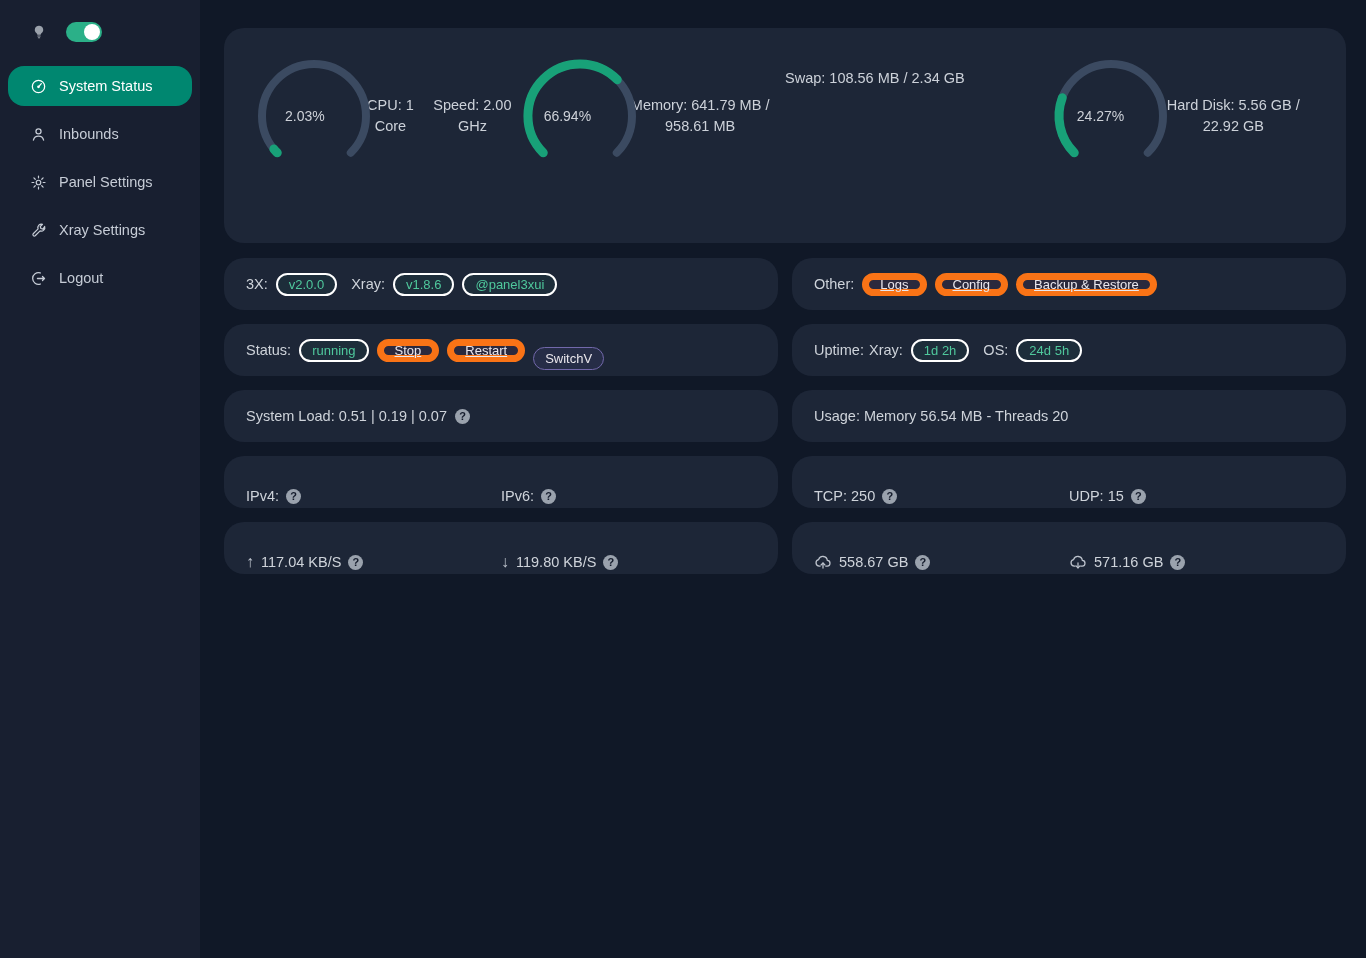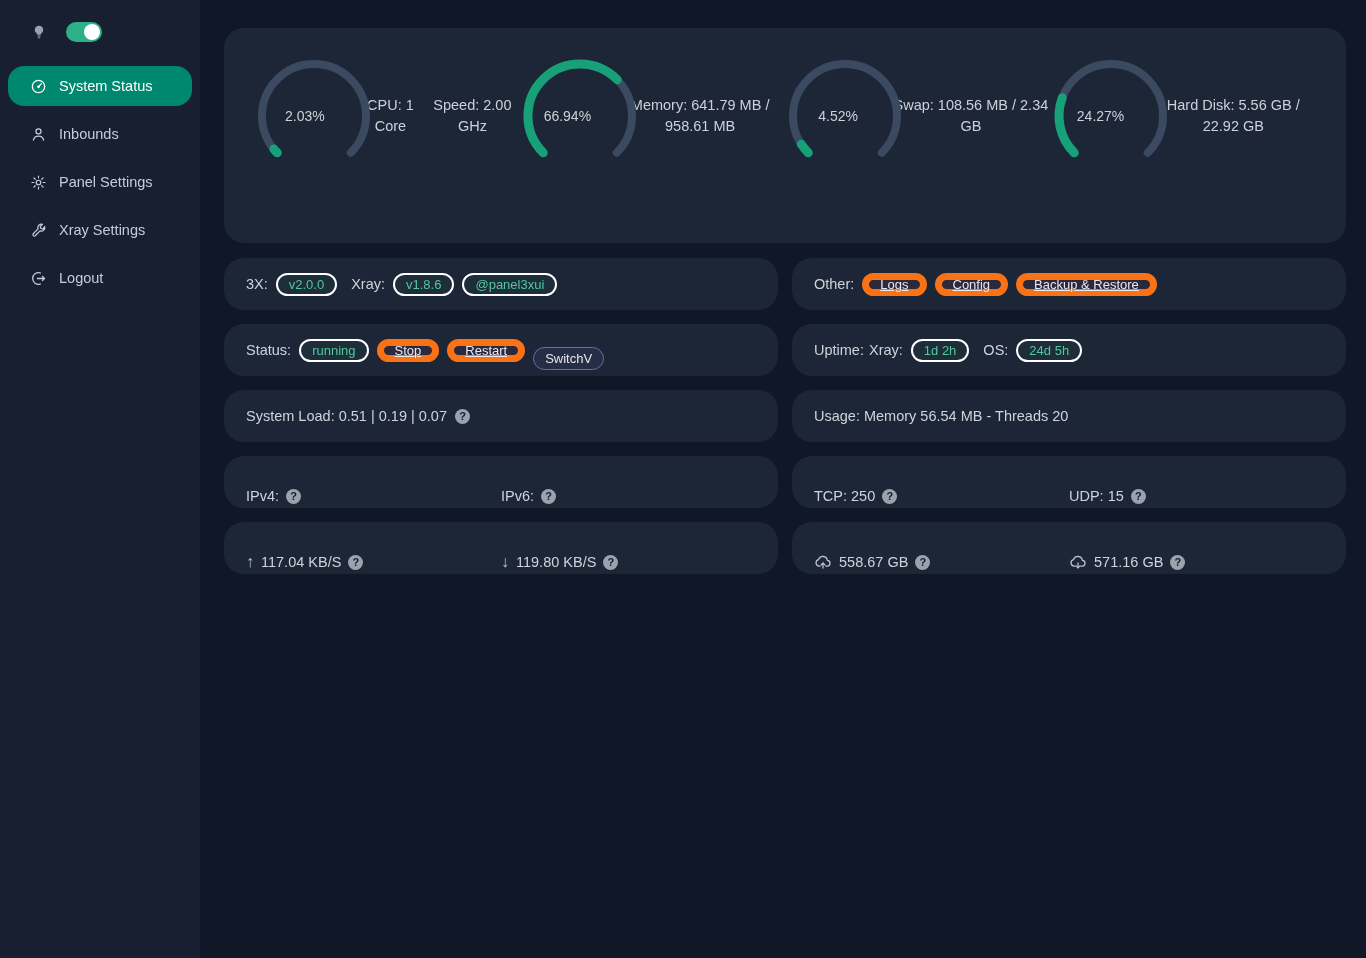--- a/index.html
+++ b/index.html
@@ -213,27 +213,20 @@
         <svg class="gauge" width="120" height="120" viewBox="0 0 120 120">
           <path class="g-track" d="M 23.23 96.77 A 52 52 0 1 1 96.77 96.77"></path>
             <path class="g-value" d="M 23.23 96.77 A 52 52 0 1 1 97.24 23.71"></path>
         </svg>
         <div class="gauge-pct">66.94%</div>
       </div>
       <div class="gauge-line">Memory: 641.79 MB / 958.61 MB</div>
     </div>
 
     <div class="gauge-col">
-      <div class="gauge-wrap">
-        <svg class="gauge" width="120" height="120" viewBox="0 0 120 120">
-          <path class="g-track" d="M 23.23 96.77 A 52 52 0 1 1 96.77 96.77"></path>
-            <path class="g-value" d="M 23.23 96.77 A 52 52 0 0 1 16.29 88.17"></path>
-        </svg>
-        <div class="gauge-pct">4.52%</div>
-      </div>
       <div class="gauge-line">Swap: 108.56 MB / 2.34 GB</div>
     </div>
 
     <div class="gauge-col">
       <div class="gauge-wrap">
         <svg class="gauge" width="120" height="120" viewBox="0 0 120 120">
           <path class="g-track" d="M 23.23 96.77 A 52 52 0 1 1 96.77 96.77"></path>
             <path class="g-value" d="M 23.23 96.77 A 52 52 0 0 1 11.30 41.76"></path>
         </svg>
         <div class="gauge-pct">24.27%</div>

